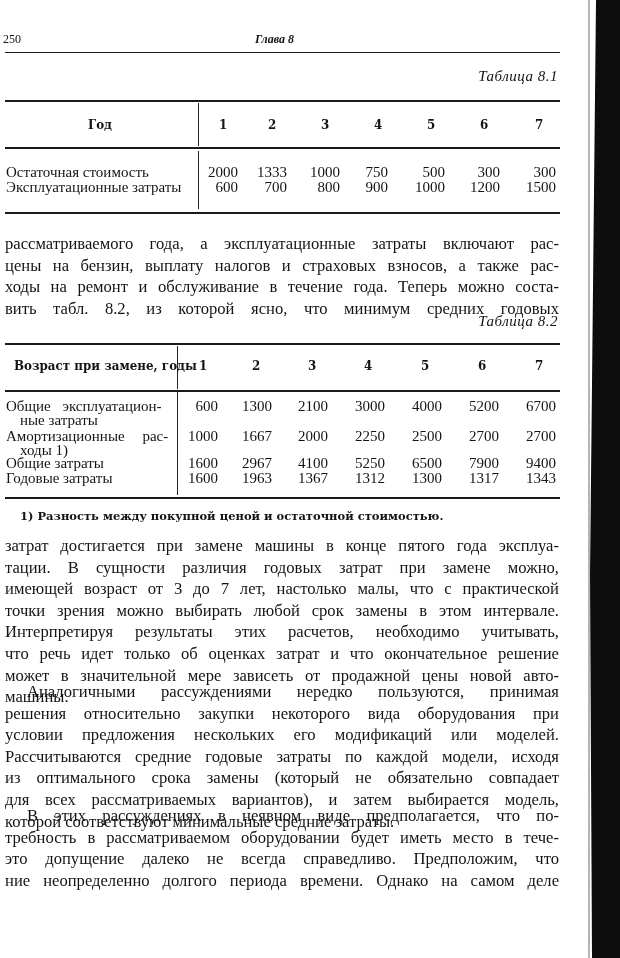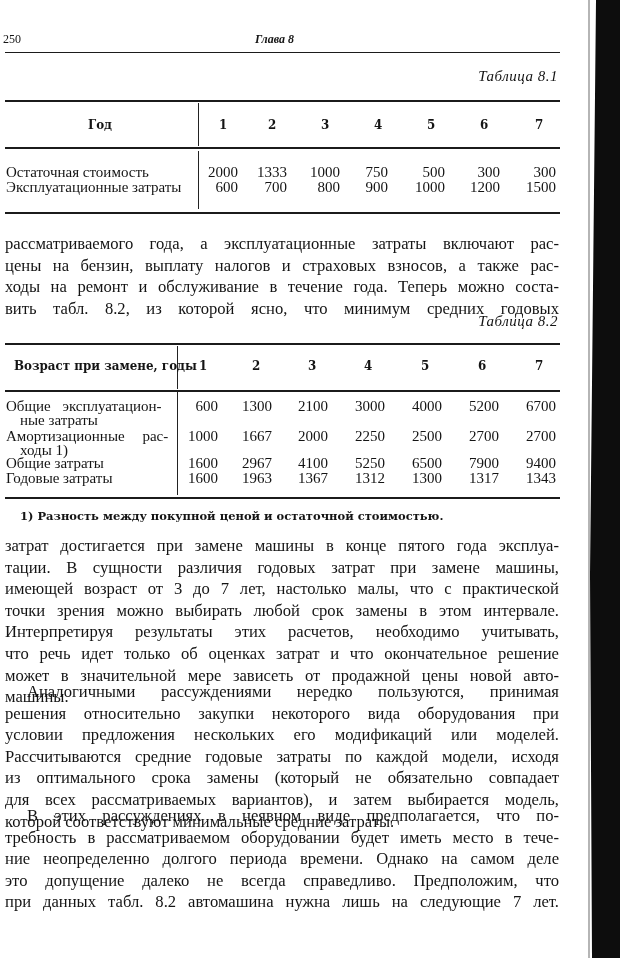--- a/index.html
+++ b/index.html
@@ -140,21 +140,21 @@
     <div class="cell" style="right:121px; top:470px;">1317</div>
     <div class="cell" style="right:64px; top:470px;">1343</div>
   </div>
   <div class="rule thick" style="top:497px;"></div>
 </div>
 
 <div class="footnote">1) Разность между покупной ценой и остаточной стоимостью.</div>
 
 <div class="para" style="top:535px;">
   <span class="ln" style="width: 100%; box-sizing: border-box; white-space: normal;">затрат достигается при замене машины в конце пятого года эксплуа-</span>
-  <span class="ln" style="width: 100%; box-sizing: border-box; white-space: normal;">тации. В сущности различия годовых затрат при замене машины,</span>
+  <span class="ln" style="width: 100%; box-sizing: border-box; white-space: normal;">тации. В сущности различия годовых затрат при замене можно,</span>
   <span class="ln" style="width: 100%; box-sizing: border-box; white-space: normal;">имеющей возраст от 3 до 7 лет, настолько малы, что с практической</span>
   <span class="ln" style="width: 100%; box-sizing: border-box; white-space: normal;">точки зрения можно выбирать любой срок замены в этом интервале.</span>
   <span class="ln" style="width: 100%; box-sizing: border-box; white-space: normal;">Интерпретируя результаты этих расчетов, необходимо учитывать,</span>
   <span class="ln" style="width: 100%; box-sizing: border-box; white-space: normal;">что речь идет только об оценках затрат и что окончательное решение</span>
   <span class="ln" style="width: 100%; box-sizing: border-box; white-space: normal;">может в значительной мере зависеть от продажной цены новой авто-</span>
   <span class="ln last" style="width: 100%; box-sizing: border-box; white-space: normal;">машины.</span>
 </div>
 
 <div class="para" style="top:681px;">
   <span class="ln indent" style="width: 100%; box-sizing: border-box; white-space: normal;">Аналогичными рассуждениями нередко пользуются, принимая</span>
@@ -162,16 +162,15 @@
   <span class="ln" style="width: 100%; box-sizing: border-box; white-space: normal;">условии предложения нескольких его модификаций или моделей.</span>
   <span class="ln" style="width: 100%; box-sizing: border-box; white-space: normal;">Рассчитываются средние годовые затраты по каждой модели, исходя</span>
   <span class="ln" style="width: 100%; box-sizing: border-box; white-space: normal;">из оптимального срока замены (который не обязательно совпадает</span>
   <span class="ln" style="width: 100%; box-sizing: border-box; white-space: normal;">для всех рассматриваемых вариантов), и затем выбирается модель,</span>
   <span class="ln last" style="width: 100%; box-sizing: border-box; white-space: normal;">которой соответствуют минимальные средние затраты.</span>
 </div>
 
 <div class="para" style="top:805px;">
   <span class="ln indent" style="width: 100%; box-sizing: border-box; white-space: normal;">В этих рассуждениях в неявном виде предполагается, что по-</span>
   <span class="ln" style="width: 100%; box-sizing: border-box; white-space: normal;">требность в рассматриваемом оборудовании будет иметь место в тече-</span>
+  <span class="ln" style="width: 100%; box-sizing: border-box; white-space: normal;">это допущение далеко не всегда справедливо. Предположим, что</span>
   <span class="ln" style="width: 100%; box-sizing: border-box; white-space: normal;">ние неопределенно долгого периода времени. Однако на самом деле</span>
-  <span class="ln" style="width: 100%; box-sizing: border-box; white-space: normal;">это допущение далеко не всегда справедливо. Предположим, что</span>
-  <span class="ln" style="width: 100%; box-sizing: border-box; white-space: normal;">при данных табл. 8.2 автомашина нужна лишь на следующие 7 лет.</span>
 </div>
 
 </body></html>

